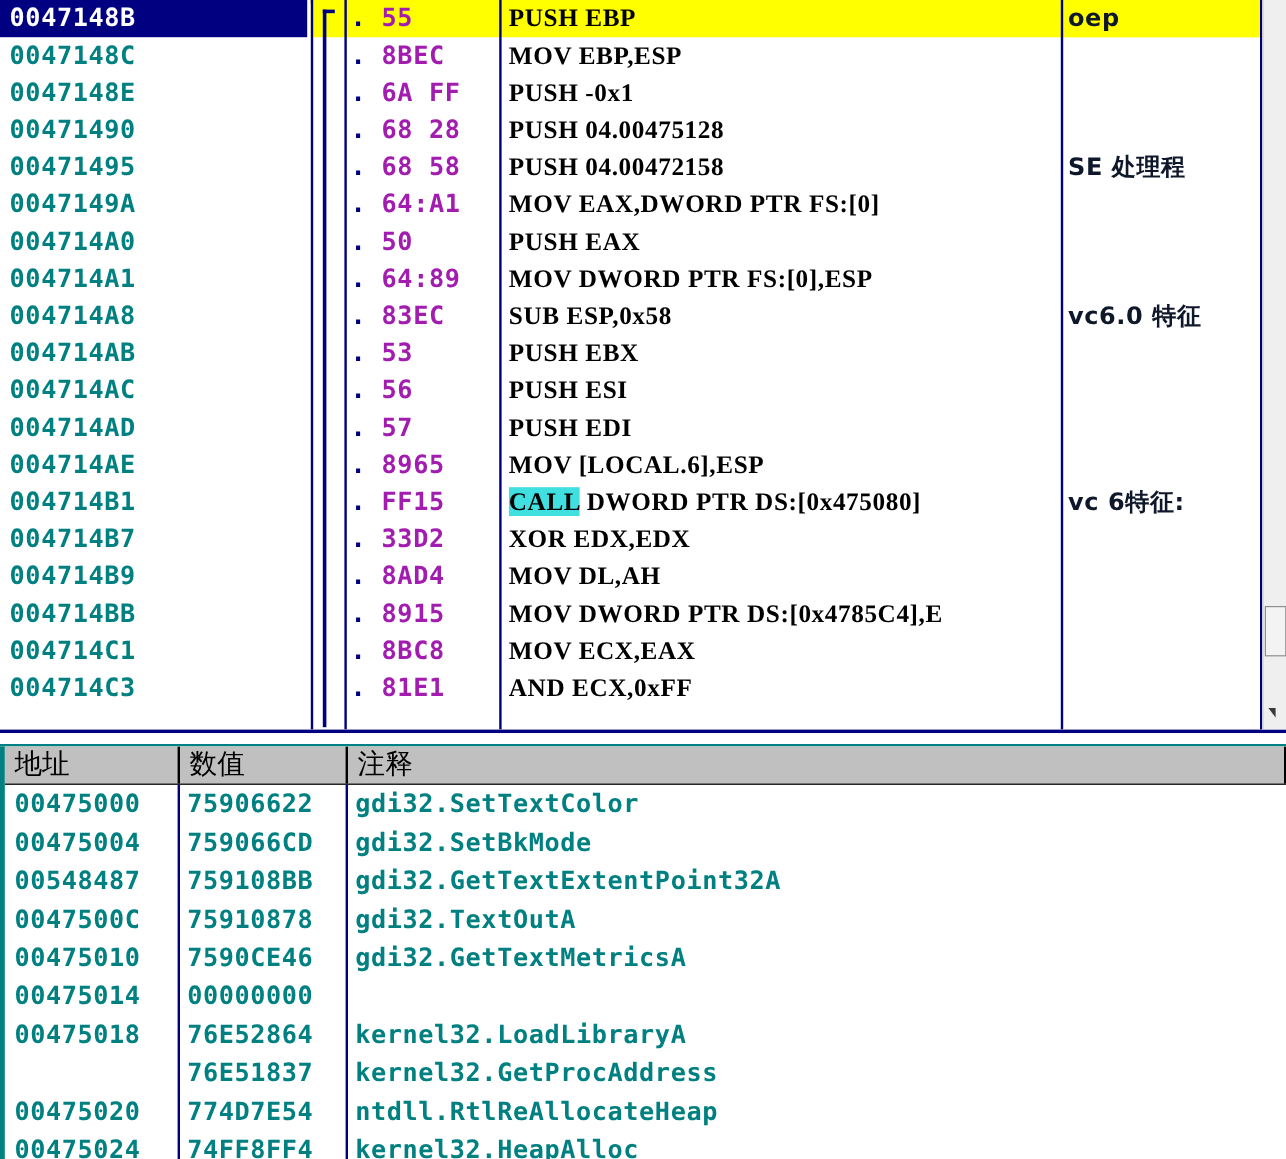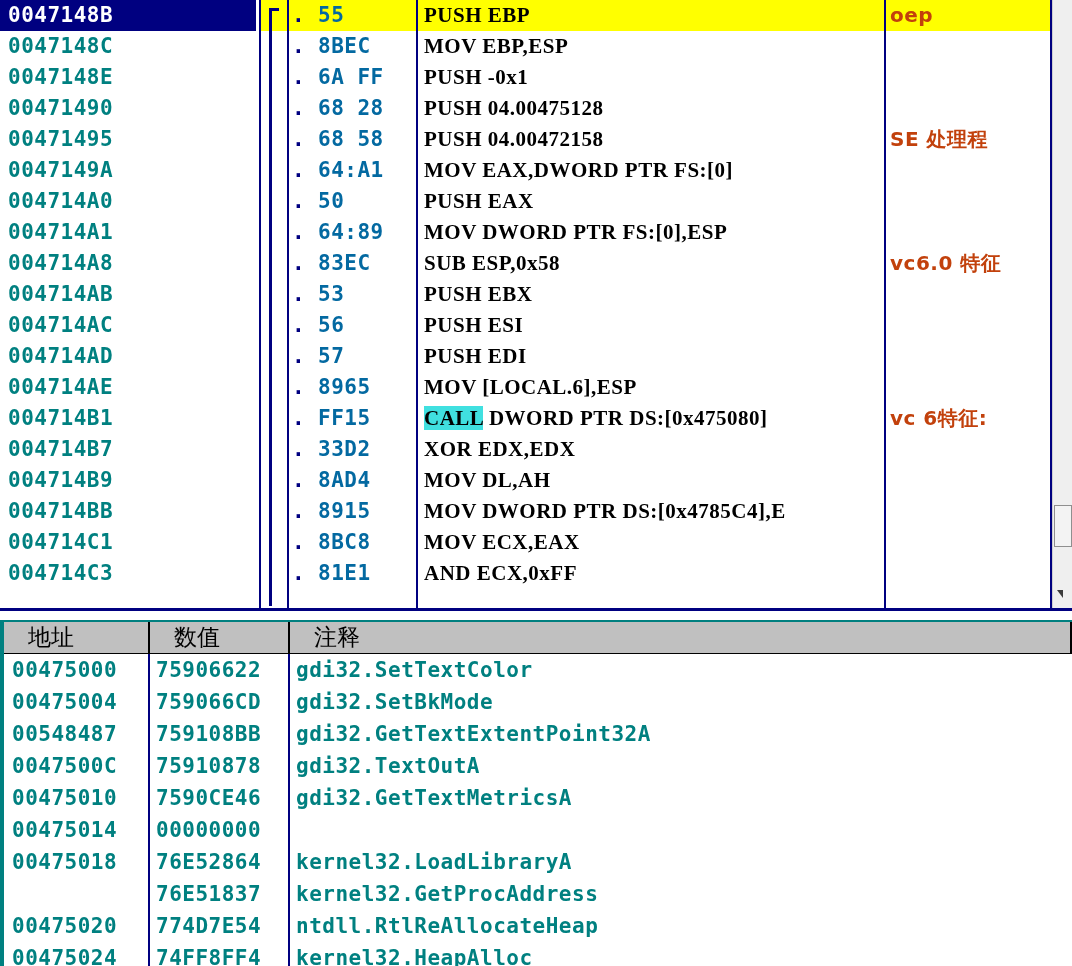--- a/index.html
+++ b/index.html
@@ -82,34 +82,34 @@
   }
   .drow.sel .addr-cell-bg { background: #000080; }
 
   .drow .c-mark {
     position: absolute; left: 292px; top: 0;
     color: #000080;
   }
   .drow .c-hex {
     position: absolute; left: 318px; top: 0;
     width: 98px;
-    color: #0369a1;
+    color: #a21caf;
     overflow: hidden;
   }
   .drow .c-asm {
     position: absolute; left: 424px; top: 0;
     width: 458px;
     color: #000000;
     overflow: hidden;
     font-family: Liberation Serif, serif;
   }
   .drow .c-cmt {
     position: absolute; left: 890px; top: 0;
     width: 162px;
-    color: #c2410c;
+    color: #0f172a;
     overflow: hidden;
     font-family: "DejaVu Sans", "Liberation Sans", sans-serif;
     font-size: 20px;
   }
   
   .hl-band {
     position: absolute;
     left: 259px; top: 0;
     width: 793px; height: 31px;
     background: #ffff00;
@@ -206,21 +206,21 @@
   #dump-header .hcell {
     position: absolute;
     top: 0;
     height: 31px;
     line-height: 31px;
     font-family: "DejaVu Sans", "Liberation Sans", sans-serif;
     font-size: 23px;
     color: #000000;
     border-right: 2px solid #000000;
     box-sizing: border-box;
-    padding-left: 24px;
+    padding-left: 8px;
     white-space: nowrap;
     overflow: hidden;
   }
   #hc-addr { left: 0px;   width: 146px; }
   #hc-val  { left: 146px; width: 140px; }
   #hc-cmt  { left: 286px; width: 782px; border-right: none; }
 
   #dump-rows {
     position: relative;
   }

